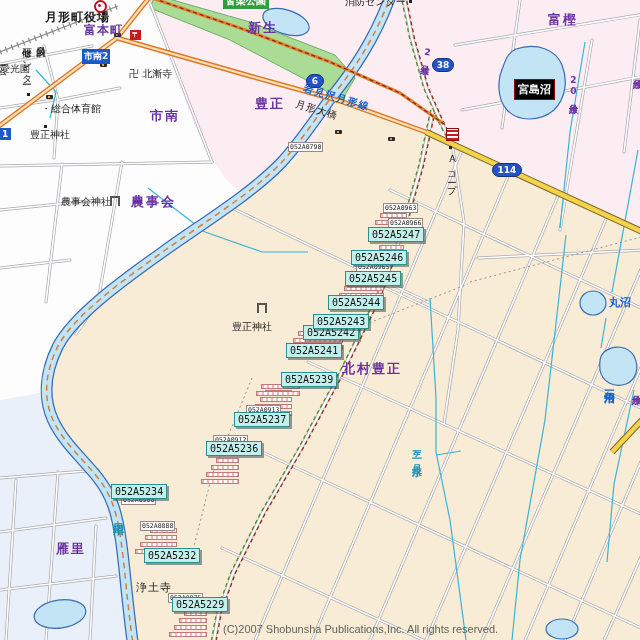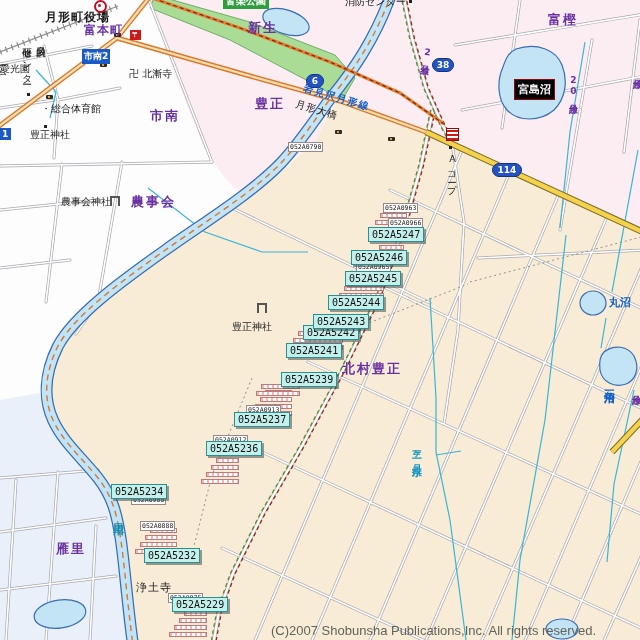--- a/index.html
+++ b/index.html
@@ -38,22 +38,22 @@
   .sq{position:absolute;z-index:5;width:3px;height:3px;background:#222;}
   .circ{position:absolute;z-index:6;width:9px;height:9px;border:2px solid #bb1122;
         border-radius:50%;background:#fff;}
   .circ b{position:absolute;left:1.5px;top:1.5px;width:3px;height:3px;background:#bb1122;border-radius:50%;}
   .posticon{position:absolute;z-index:6;width:11px;height:10px;background:#cc1818;color:#fff;
             font-size:7px;font-weight:bold;text-align:center;line-height:10px;}
   .shopicon{position:absolute;z-index:6;width:11px;height:11px;border:1px solid #881010;
             background:repeating-linear-gradient(0deg,#cc1818 0 2px,#fff 2px 4px);}
   .torii{position:absolute;z-index:6;width:10px;height:8px;border-top:2px solid #555;
          background:linear-gradient(90deg,#555 0 2px,transparent 2px 8px,#555 8px 10px);}
-  .copyright{position:absolute;z-index:8;color:#62625a;font-size:13px;
-             font-family:"Liberation Sans",sans-serif;margin-left:48px;}
+  .copyright{position:absolute;z-index:8;color:#62625a;font-size:11px;
+             font-family:"Liberation Sans",sans-serif;}
 </style>
 </head>
 <body>
 
 <div id="map">
 
 <svg id="base" width="640" height="640" viewBox="0 0 640 640">
   <rect x="0" y="0" width="640" height="640" fill="#fdfdfe"></rect>
 
   <path d="M0,400 L44,392 L46,420 L68,448 L98,480 L113,520 L122,565 L130,645 L0,645 Z" fill="#e9f0fa"></path>
@@ -272,21 +272,21 @@
 <div class="plate" style="left:111px;top:484px">052A5234</div>
 <div class="plate" style="left:144px;top:548px">052A5232</div>
 <div class="plate" style="left:172px;top:597px">052A5229</div>
 
 <div class="splate" style="left:288px;top:142px">052A0790</div>
 <div class="splate" style="left:383px;top:203px">052A0963</div>
 <div class="splate" style="left:388px;top:218px">052A0966</div>
 <div class="splate" style="left:356px;top:262px">052A0965</div>
 <div class="splate" style="left:246px;top:405px">052A0913</div>
 <div class="splate" style="left:213px;top:435px">052A0912</div>
-<div class="splate" style="left:131px;top:495px">052A0900</div>
+<div class="splate" style="left:121px;top:495px">052A0900</div>
 <div class="splate" style="left:140px;top:521px">052A0888</div>
 <div class="splate" style="left:168px;top:593px">052A0875</div>
 <div class="splate" style="left:164px;top:646px">052A0871</div>
 
 <div class="lbl purple" style="left:248px;top:21px">新生</div>
 <div class="lbl purple" style="left:255px;top:97px">豊正</div>
 <div class="lbl purple" style="left:150px;top:109px">市南</div>
 <div class="lbl purple" style="left:548px;top:13px">富樫</div>
 <div class="lbl purple sm" style="left:84px;top:24px">富本町</div>
 <div class="lbl purple" style="left:131px;top:195px">農事会</div>

